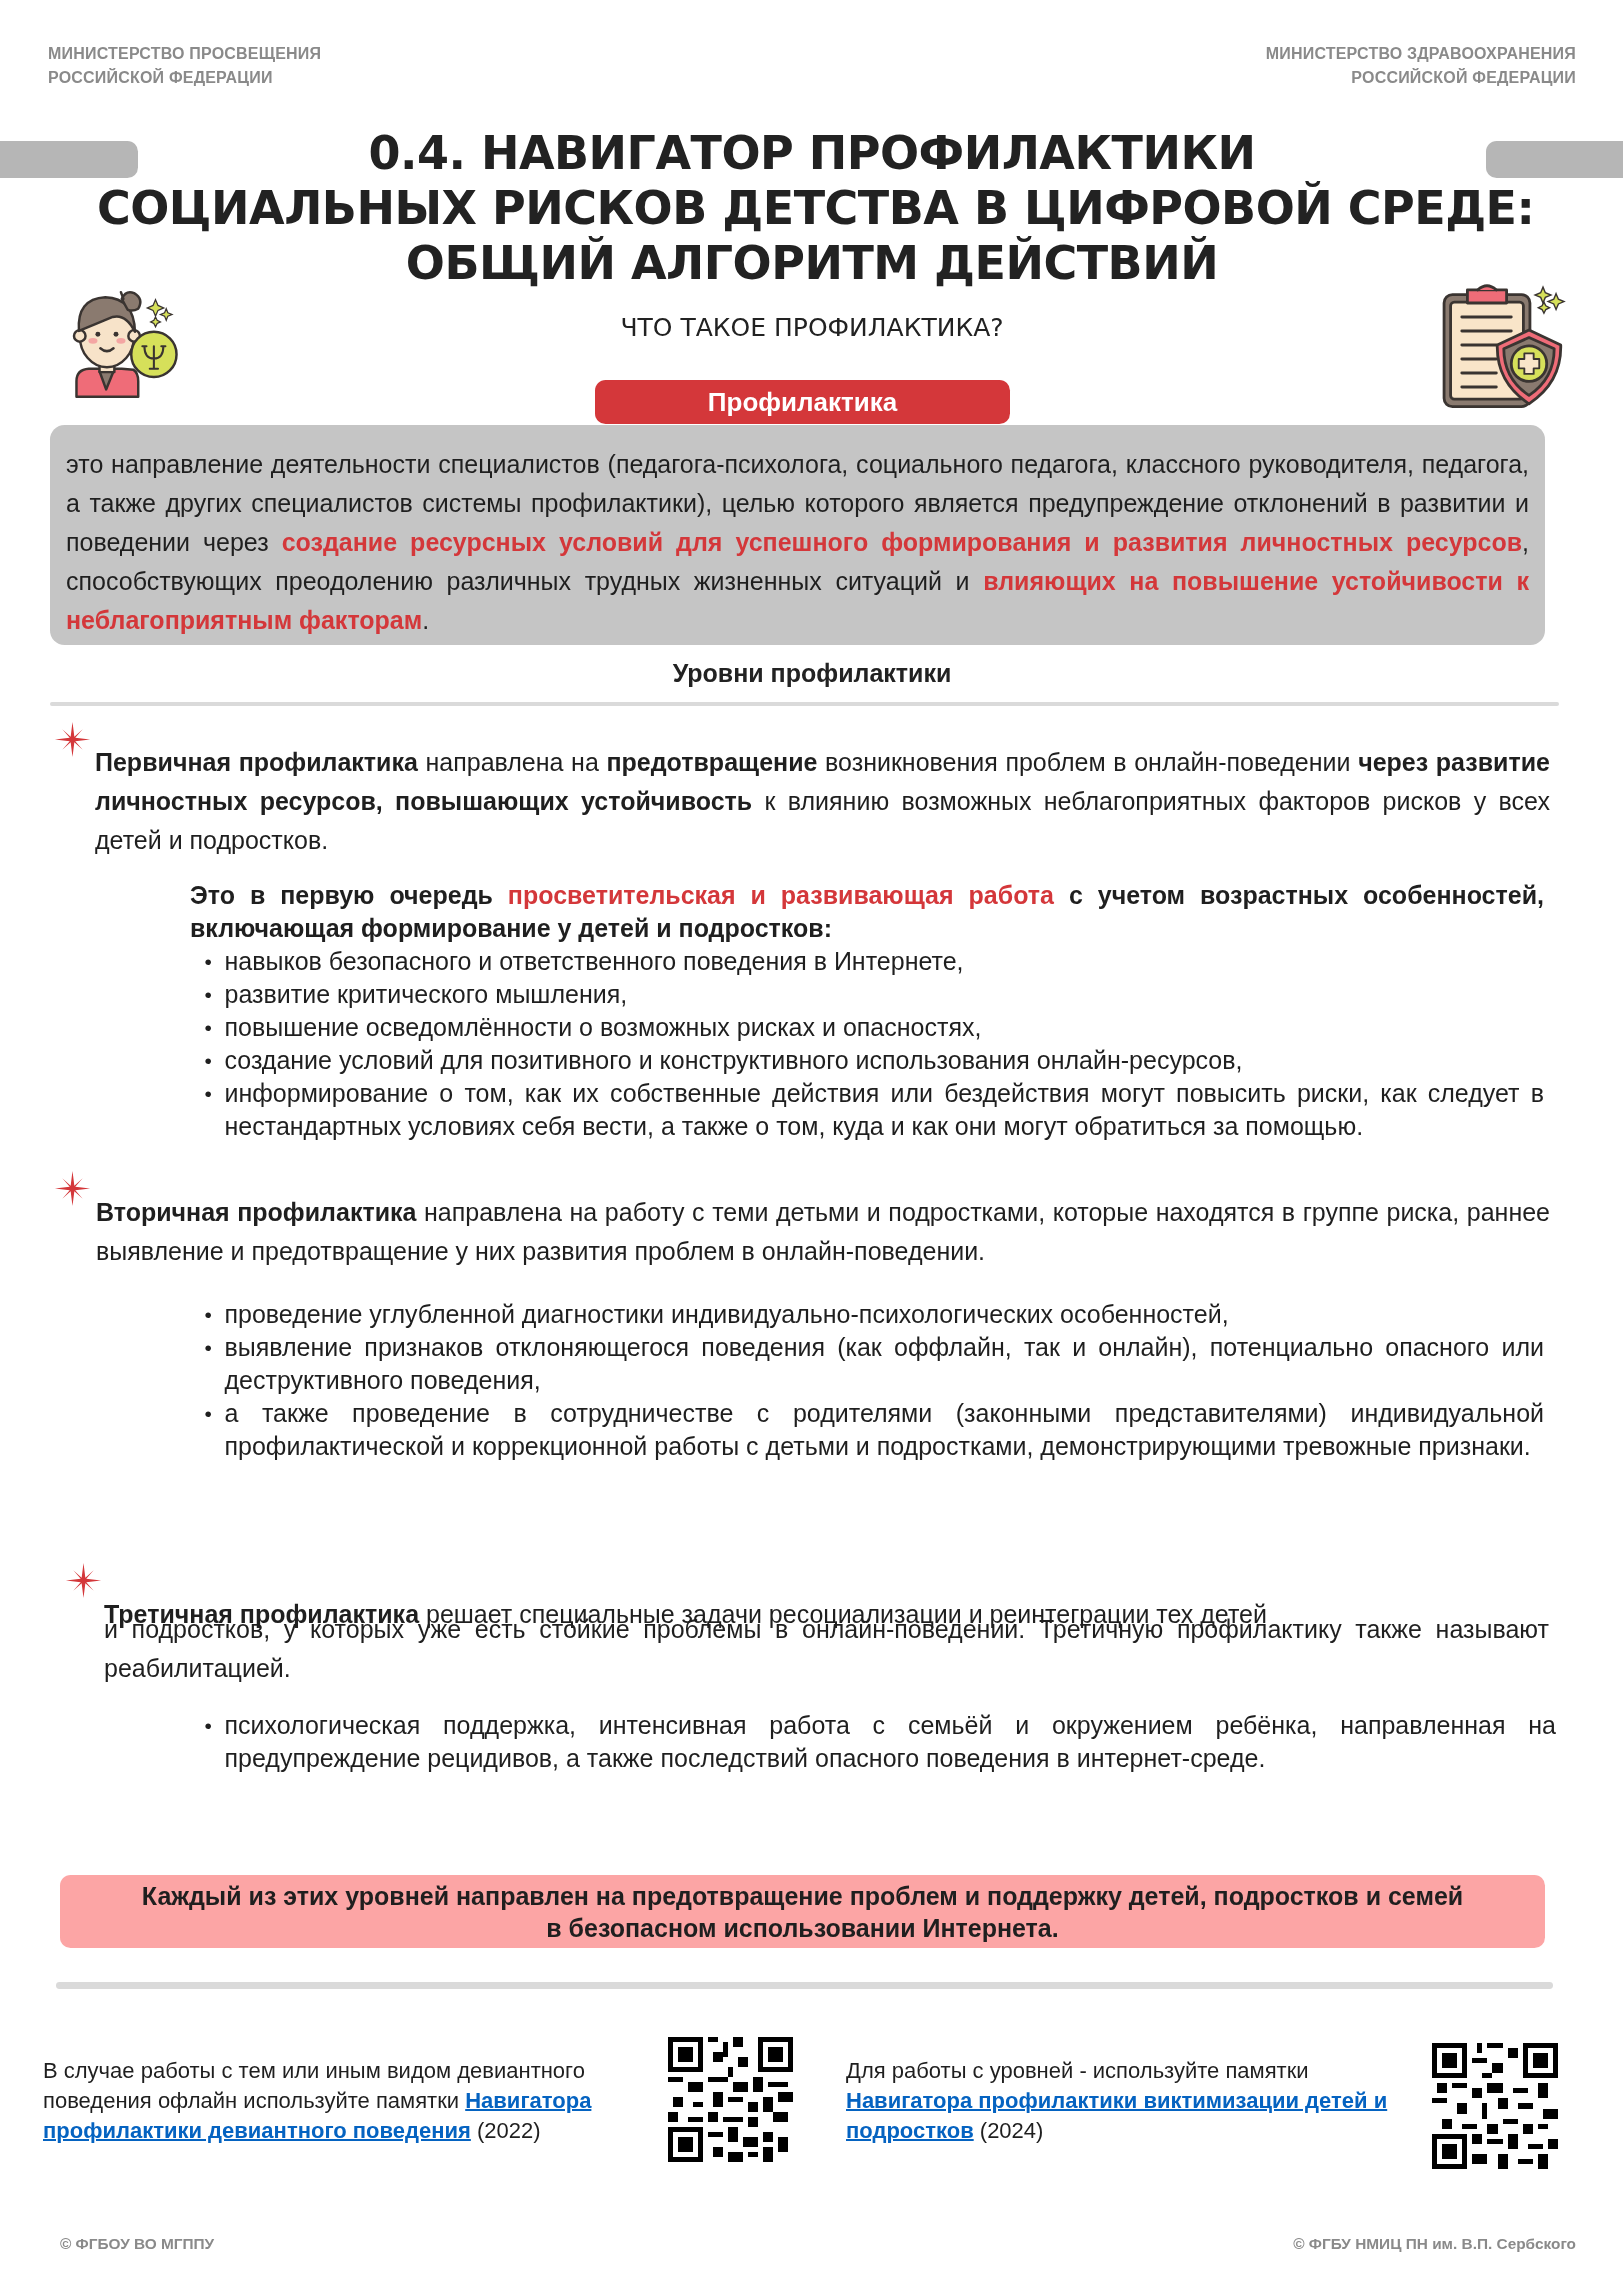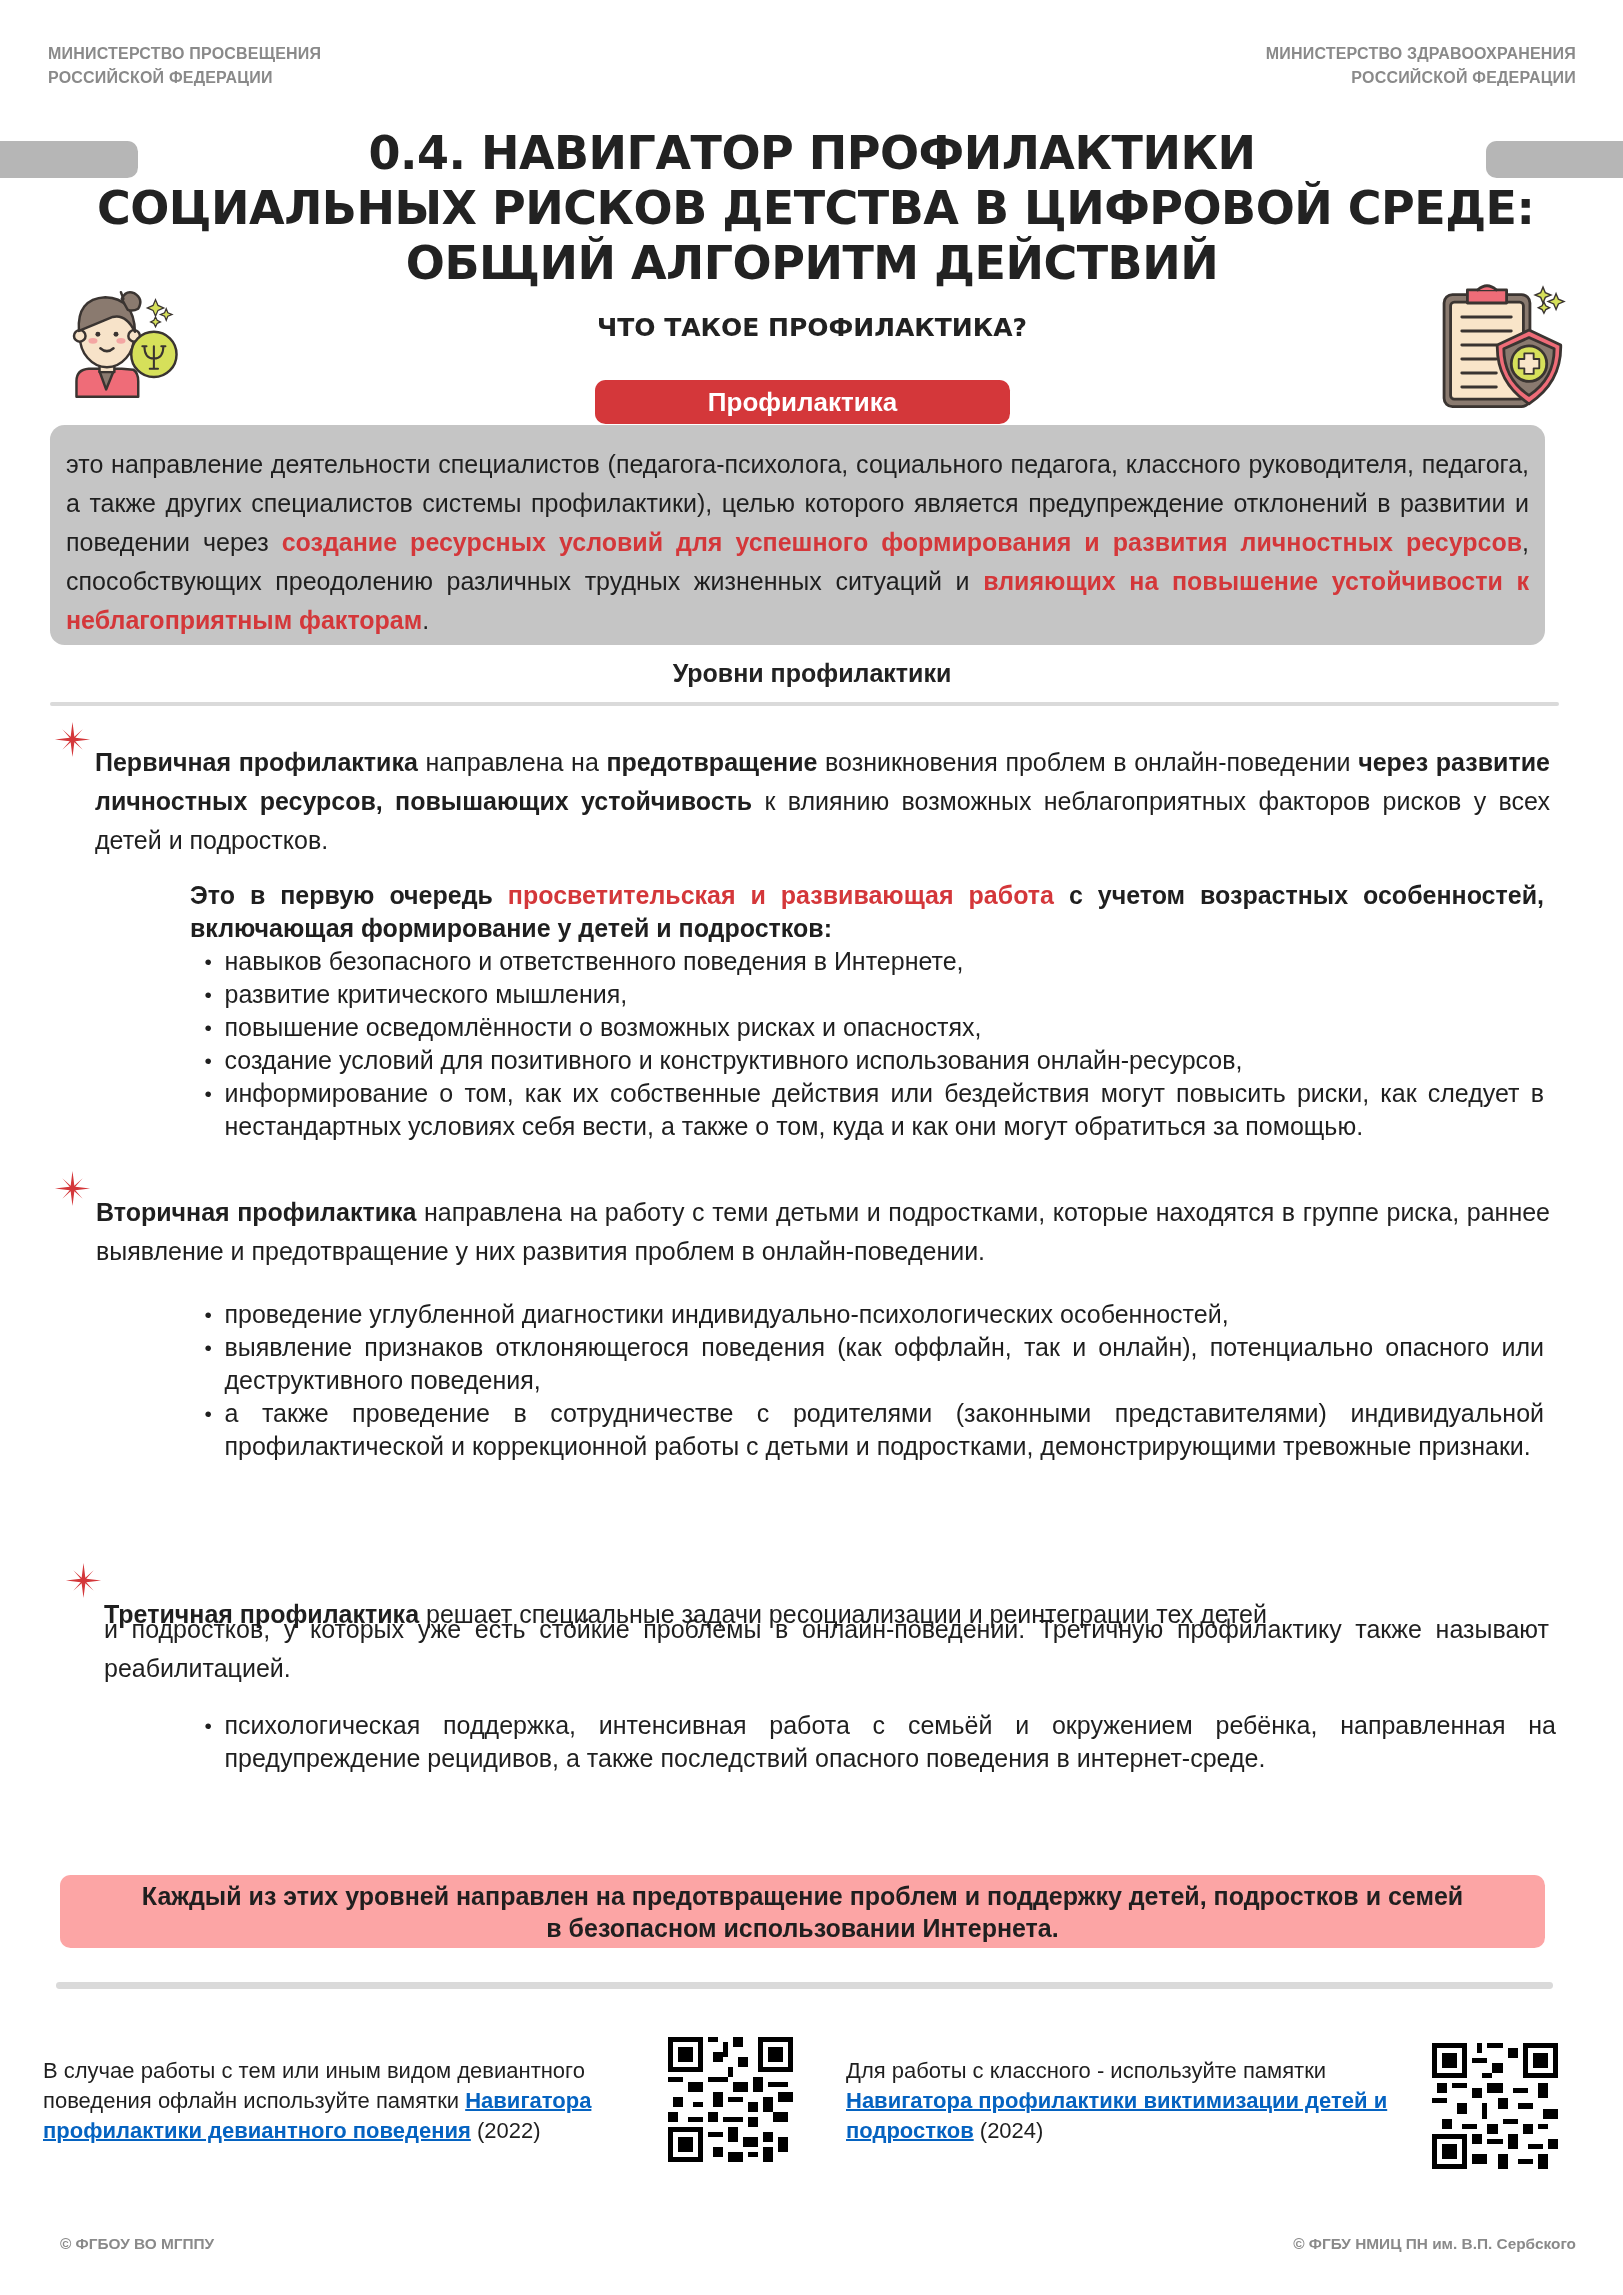--- a/index.html
+++ b/index.html
@@ -6,21 +6,21 @@
   body { width:1624px; height:2295px; position:relative; overflow:hidden; font-family:"Liberation Sans", sans-serif; color:#1f1f1f; }
   .abs { position:absolute; }
   .ministry { font-weight:bold; font-size:16px; line-height:24px; color:#8a8a8a; letter-spacing:0.2px; }
   .ministry.left { left:48px; top:42px; text-align:left; }
   .ministry.right { right:48px; top:42px; text-align:right; }
   .side-bar { position:absolute; top:141px; height:37px; width:138px; background:#b6b6b6; }
   .side-bar.left { left:0; border-radius:0 10.6px 10.6px 0; }
   .side-bar.right { right:0; border-radius:10.6px 0 0 10.6px; }
   .title { left:97px; right:97px; top:126px; text-align:center; font-family:"DejaVu Sans", sans-serif; font-weight:bold; font-size:46px; line-height:55px; color:#222; letter-spacing:-0.5px; }
   .title div { white-space:nowrap; }
-  .subtitle { left:0; right:0; top:313px; text-align:center; font-family:"DejaVu Sans", sans-serif; font-weight:bold; font-size:25px; color:#222; }
+  .subtitle { left:0; right:0; top:313px; text-align:center; font-family:"DejaVu Sans", sans-serif; font-weight:normal; font-size:25px; color:#222; }
   .icon-left { left:60px; top:270px; width:140px; height:140px; }
   .icon-right { left:1431px; top:275px; width:140px; height:140px; }
   .def-box { left:50px; top:425px; width:1495px; height:220px; background:#c5c5c5; border-radius:14.5px; box-sizing:border-box; padding:20px 16px 0 16px; }
   .def-label { left:595px; top:380px; width:415px; height:44px; background:#d4373a; border-radius:10.6px; color:#fff; font-weight:bold; font-size:26px; display:flex; align-items:center; justify-content:center; z-index:2; }
   .def-text { font-size:25px; line-height:39px; text-align:justify; text-align-last:left; color:#1f1f1f; }
   .red { color:#d4373a; font-weight:bold; }
   .b { font-weight:bold; }
   .levels-title { left:0; right:0; top:659px; text-align:center; font-weight:bold; font-size:25px; color:#222; }
   .hr { left:50px; width:1509px; height:3.9px; background:#dadada; border-radius:1.9px; }
   .star { width:37px; height:37px; }
@@ -214,21 +214,21 @@
       <rect x="19" y="19" width="2" height="2"></rect>
       <rect x="22" y="20" width="2" height="3"></rect>
     <rect x="9" y="22" width="2" height="2"></rect>
       <rect x="12" y="23" width="3" height="2"></rect>
       <rect x="16" y="23" width="2" height="1"></rect>
       <rect x="19" y="22" width="2" height="3"></rect>
   </g>
 </svg>
 
 <div class="abs footer-text" style="left:846px; top:2056px; width:579px;">
-  <span>Для работы с классного - используйте памятки </span><a class="link">Навигатора профилактики виктимизации детей и подростков</a><span> (2024)</span>
+  <span>Для работы с уровней - используйте памятки </span><a class="link">Навигатора профилактики виктимизации детей и подростков</a><span> (2024)</span>
 </div>
 <svg class="abs qr" style="left:1432px; top:2043px; width:126px; height:126px;" viewBox="0 0 25 25" shape-rendering="crispEdges">
   <rect width="25" height="25" fill="#fff"></rect>
   <g fill="#000">
     <rect x="0" y="0" width="7" height="7"></rect>
       <rect x="1" y="1" width="5" height="5" fill="#fff"></rect>
       <rect x="2" y="2" width="3" height="3"></rect>
     <rect x="18" y="0" width="7" height="7"></rect>
       <rect x="19" y="1" width="5" height="5" fill="#fff"></rect>
       <rect x="20" y="2" width="3" height="3"></rect>

